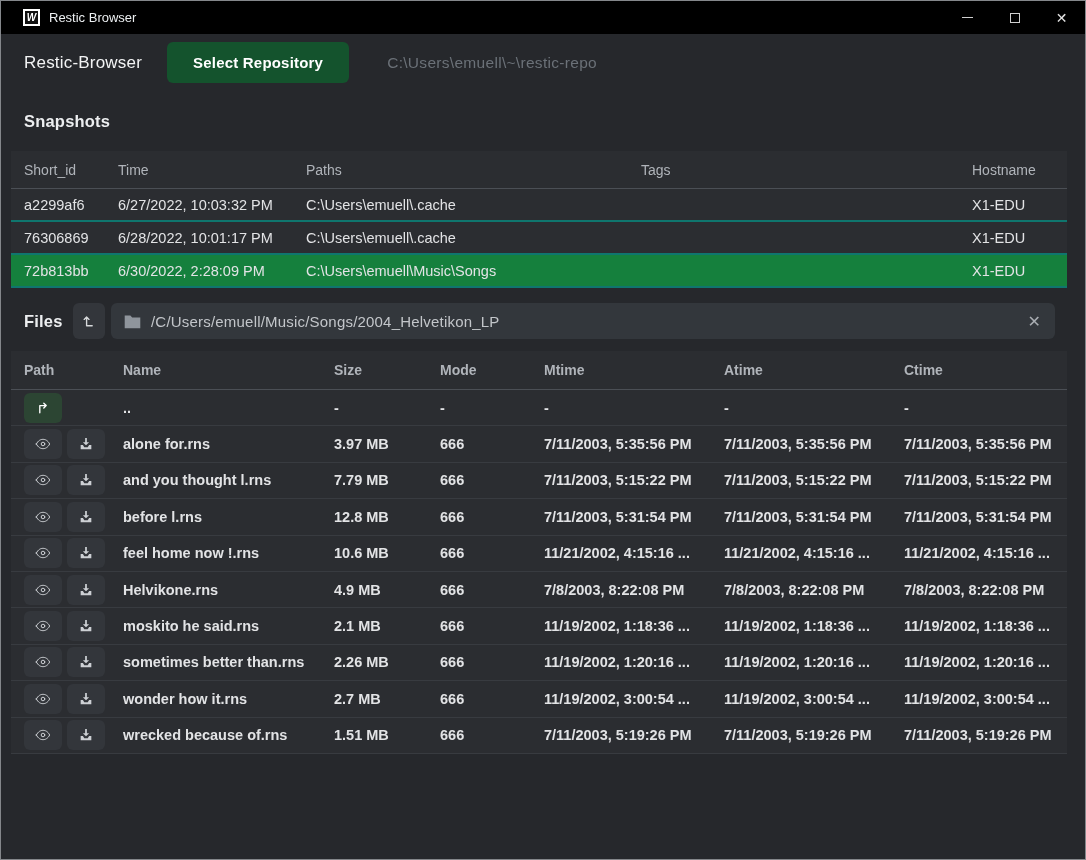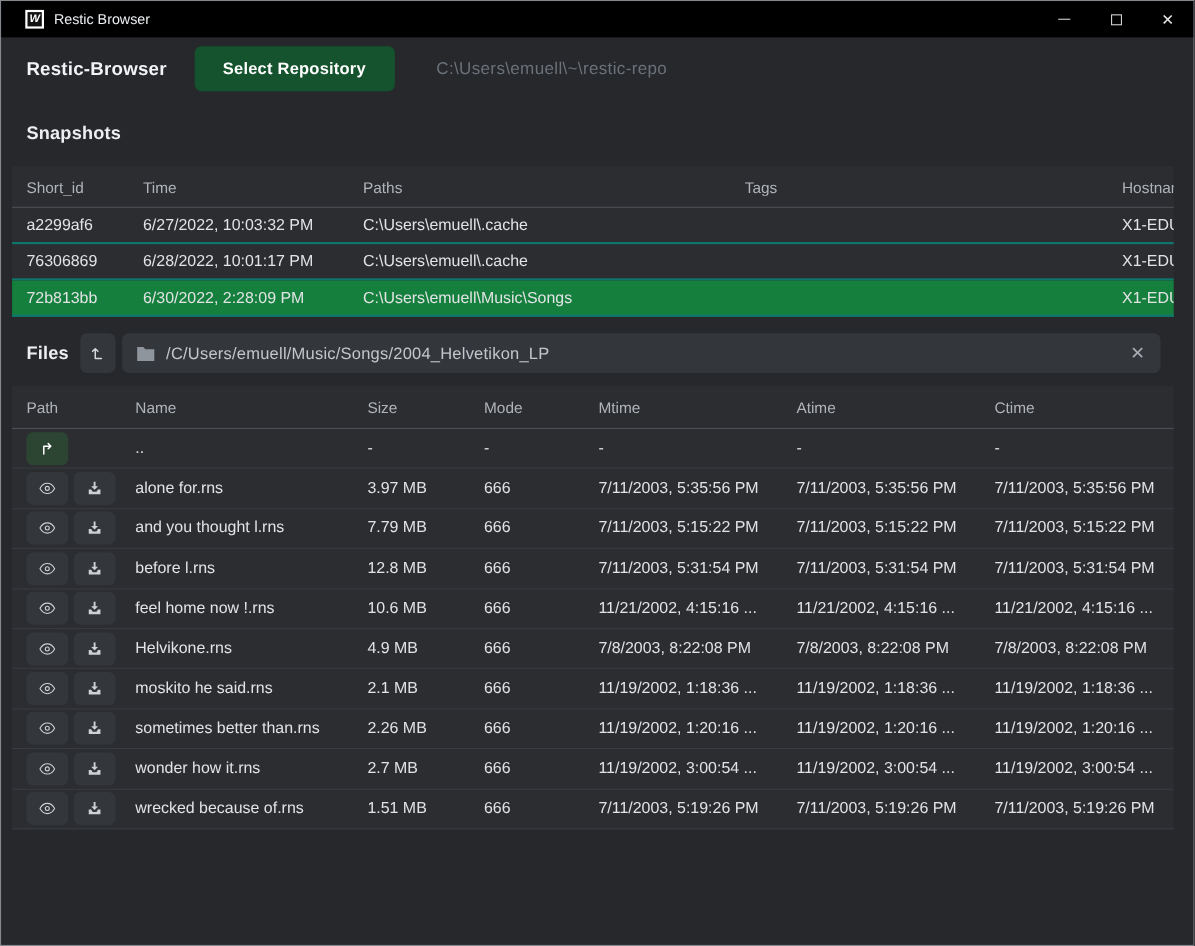--- a/index.html
+++ b/index.html
@@ -23,62 +23,62 @@
   }
   .win-title { color:#eceff1; font-size:13px; margin-left:9px; }
   .win-controls { margin-left:auto; display:flex; height:100%; }
   .win-btn { width:47px; height:100%; display:flex; align-items:center; justify-content:center; color:#e4e4e4; cursor:default; }
   .glyph-min { width:11px; border-top:1px solid #cfcfcf; display:block; }
   .glyph-max { width:10px; height:10px; border:1px solid #cfcfcf; display:block; }
   .glyph-close { font-size:14px; line-height:1; }
 
   
   .app-header { position:absolute; top:33px; left:0; right:0; height:57px; display:flex; align-items:center; }
-  .app-title { color:#f2f3f4; font-size:17px; font-weight:bold; margin-left:23px; letter-spacing:.2px; }
+  .app-title { color:#f2f3f4; font-size:17px; font-weight:normal; margin-left:23px; letter-spacing:.2px; }
   .select-repo-btn {
     margin-left:25px; background:#14532d; color:#fff; border:none; border-radius:6px;
     font-family:inherit; font-size:15px; font-weight:bold; padding:12px 26px; letter-spacing:.2px; cursor:pointer;
   }
   .repo-path { color:#6b7178; font-size:15.5px; margin-left:38px; letter-spacing:.3px; }
 
   
   .section-heading { position:absolute; left:23px; color:#eceef0; font-size:16.5px; font-weight:bold; letter-spacing:.2px; }
   #snapshots-heading { top:111px; }
 
   
   .tbl { position:absolute; left:10px; right:18px; background:#2b2d31; }
   .trow { display:grid; align-items:center; }
   .thead { height:38px; border-bottom:1px solid #4b4f55; }
   .thead .cell { color:#b0b4ba; font-size:14px; }
   .cell { padding-left:13px; color:#e2e3e5; font-size:14.5px; white-space:nowrap; overflow:hidden; }
 
   
   #snapshots-table { top:150px; }
-  .snap-grid { grid-template-columns:94px 188px 335px 331px 1fr;gap:12px; }
+  .snap-grid { grid-template-columns:94px 188px 335px 331px 1fr; }
   .snap-row { height:33px; border-bottom:2px solid #0f766e; cursor:pointer; }
   .snap-row.selected { background:#15803d; }
 
   
   #files-heading { top:311px; }
   .up-btn {
     position:absolute; top:302px; left:72px; width:32px; height:36px;
     background:#33363b; border:none; border-radius:6px; color:#d7d9db; cursor:pointer;
     display:flex; align-items:center; justify-content:center;
   }
   .path-bar {
     position:absolute; top:302px; left:110px; right:30px; height:36px;
     background:#33373c; border-radius:6px; display:flex; align-items:center;
   }
   .path-bar .folder { margin-left:13px; color:#8f959c; display:flex; }
   .path-text { color:#c3c6ca; font-size:15px; margin-left:10px; letter-spacing:.2px; }
   .clear-btn { margin-left:auto; margin-right:14px; background:none; border:none; color:#a9adb2; font-size:16px; cursor:pointer; font-family:inherit; }
 
   
   #files-table { top:350px; }
-  .files-grid { grid-template-columns:99px 211px 106px 104px 180px 180px 1fr; }
+  .files-grid { grid-template-columns:99px 211px 106px 104px 180px 180px 1fr;font-weight:bold; }
   .files-thead { height:39px; }
   .file-row { height:36.4px; border-bottom:1px solid #383b40; }
   .actions { display:flex; gap:5px; padding-left:13px; }
   .icon-btn {
     width:38px; height:30px; background:#33363b; border:none; border-radius:6px;
     color:#cdd0d4; display:flex; align-items:center; justify-content:center; cursor:pointer;
   }
   .icon-btn.green { background:#2c4533; color:#fff; }
   svg { display:block; }
 </style>

